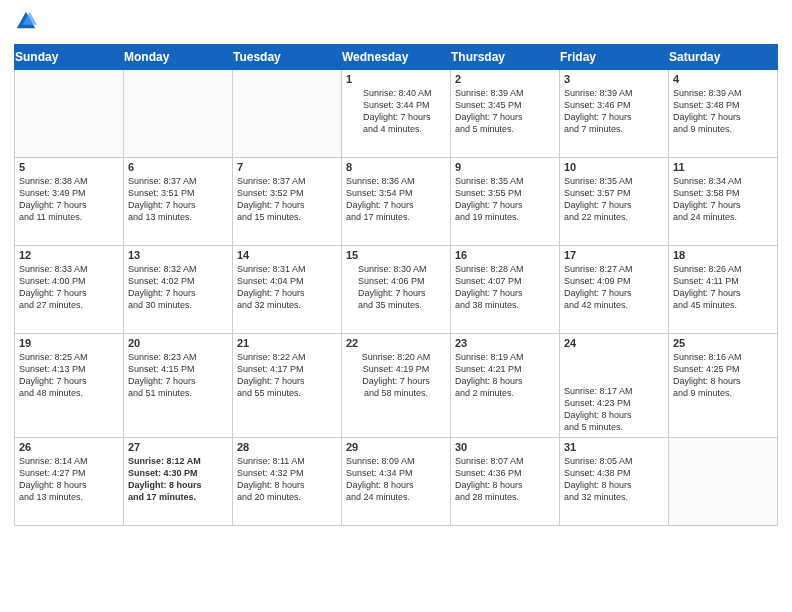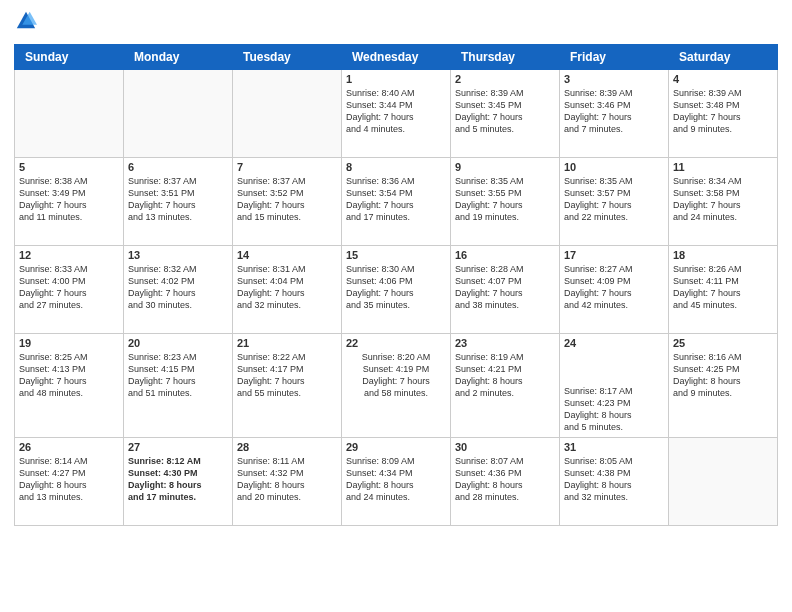--- a/index.html
+++ b/index.html
@@ -53,21 +53,21 @@
     .calendar {
       width: 100%;
       border-collapse: collapse;
       border: 1px solid #ccc;
     }
     .calendar th {
       background: #1565c0;
       color: #fff;
       font-size: 12px;
       font-weight: bold;
-      padding: 5px 10px;
+      padding: 5px 0;
       text-align: left;
       border: 1px solid #1565c0;
     }
     .calendar td {
       border: 1px solid #ccc;
       vertical-align: top;
       padding: 3px 4px;
       width: calc(100% / 7);
       font-size: 9.5px;
       color: #333;
@@ -126,21 +126,21 @@
           <th>Saturday</th>
         </tr>
     </thead>
     <tbody id="calendar-body">
         <tr>
           <td class="empty"></td>
           <td class="empty"></td>
           <td class="empty"></td>
           <td>
             <span class="day-number">1</span>
-            <div class="day-info" style="white-space: pre-line;">Sunrise: 8:40 AM
+            <div class="day-info" style="white-space: pre-line; margin-left: 17px;">Sunrise: 8:40 AM
 Sunset: 3:44 PM
 Daylight: 7 hours
 and 4 minutes.</div>
           </td>
           <td>
             <span class="day-number">2</span>
             <div class="day-info" style="white-space: pre-line;">Sunrise: 8:39 AM
 Sunset: 3:45 PM
 Daylight: 7 hours
 and 5 minutes.</div>
@@ -228,21 +228,21 @@
           </td>
           <td>
             <span class="day-number">14</span>
             <div class="day-info" style="white-space: pre-line;">Sunrise: 8:31 AM
 Sunset: 4:04 PM
 Daylight: 7 hours
 and 32 minutes.</div>
           </td>
           <td>
             <span class="day-number">15</span>
-            <div class="day-info" style="white-space: pre-line;">Sunrise: 8:30 AM
+            <div class="day-info" style="white-space: pre-line; margin-left: 12px;">Sunrise: 8:30 AM
 Sunset: 4:06 PM
 Daylight: 7 hours
 and 35 minutes.</div>
           </td>
           <td>
             <span class="day-number">16</span>
             <div class="day-info" style="white-space: pre-line;">Sunrise: 8:28 AM
 Sunset: 4:07 PM
 Daylight: 7 hours
 and 38 minutes.</div>

